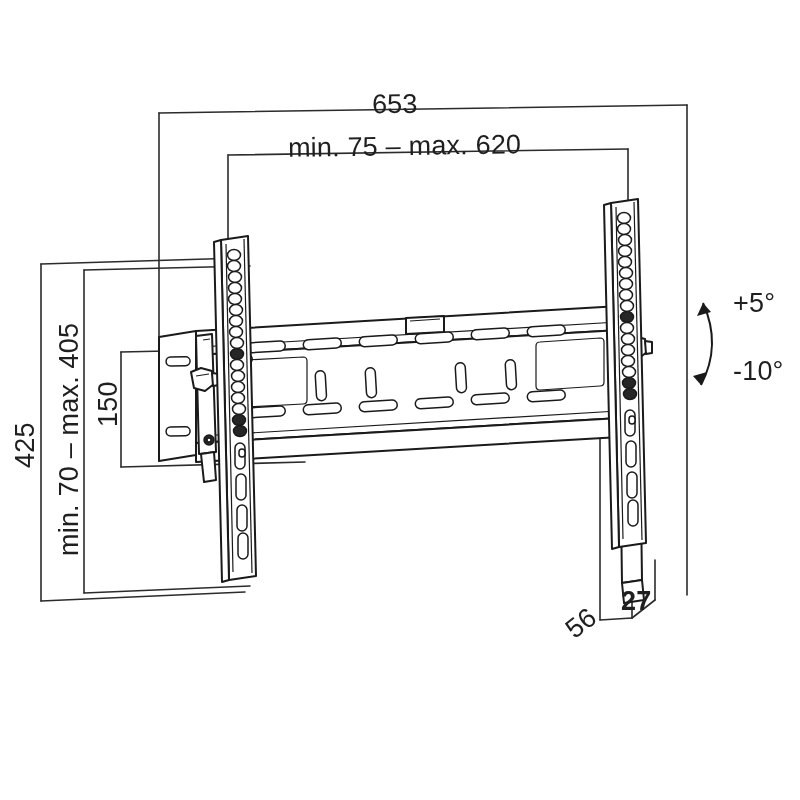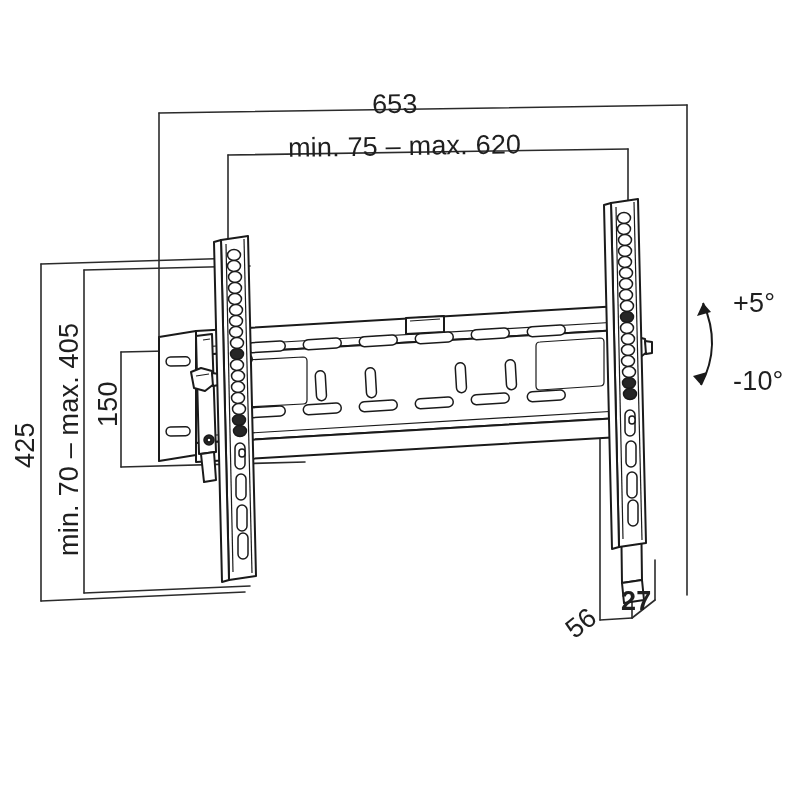--- a/index.html
+++ b/index.html
@@ -306,15 +306,15 @@
   <div class="dim-text rot-left" style="left:54px; top:556px; transform:rotate(-90deg);">min. 70 – max. 405</div>
 
   <div class="dim-text rot-left" style="left:93px; top:427px; transform:rotate(-90deg);">150</div>
 
   <div class="dim-text" style="left:566px; top:608px; transform:rotate(-38deg);">56</div>
 
   <div class="dim-text" style="left:621px; top:586px;font-weight:bold;">27</div>
 
   <div class="dim-text" style="left:733px; top:288px;">+5°</div>
 
-  <div class="dim-text" style="left:733px; top:366px;">-10°</div>
+  <div class="dim-text" style="left:733px; top:356px;">-10°</div>
 
 </div>
 
 </body></html>

